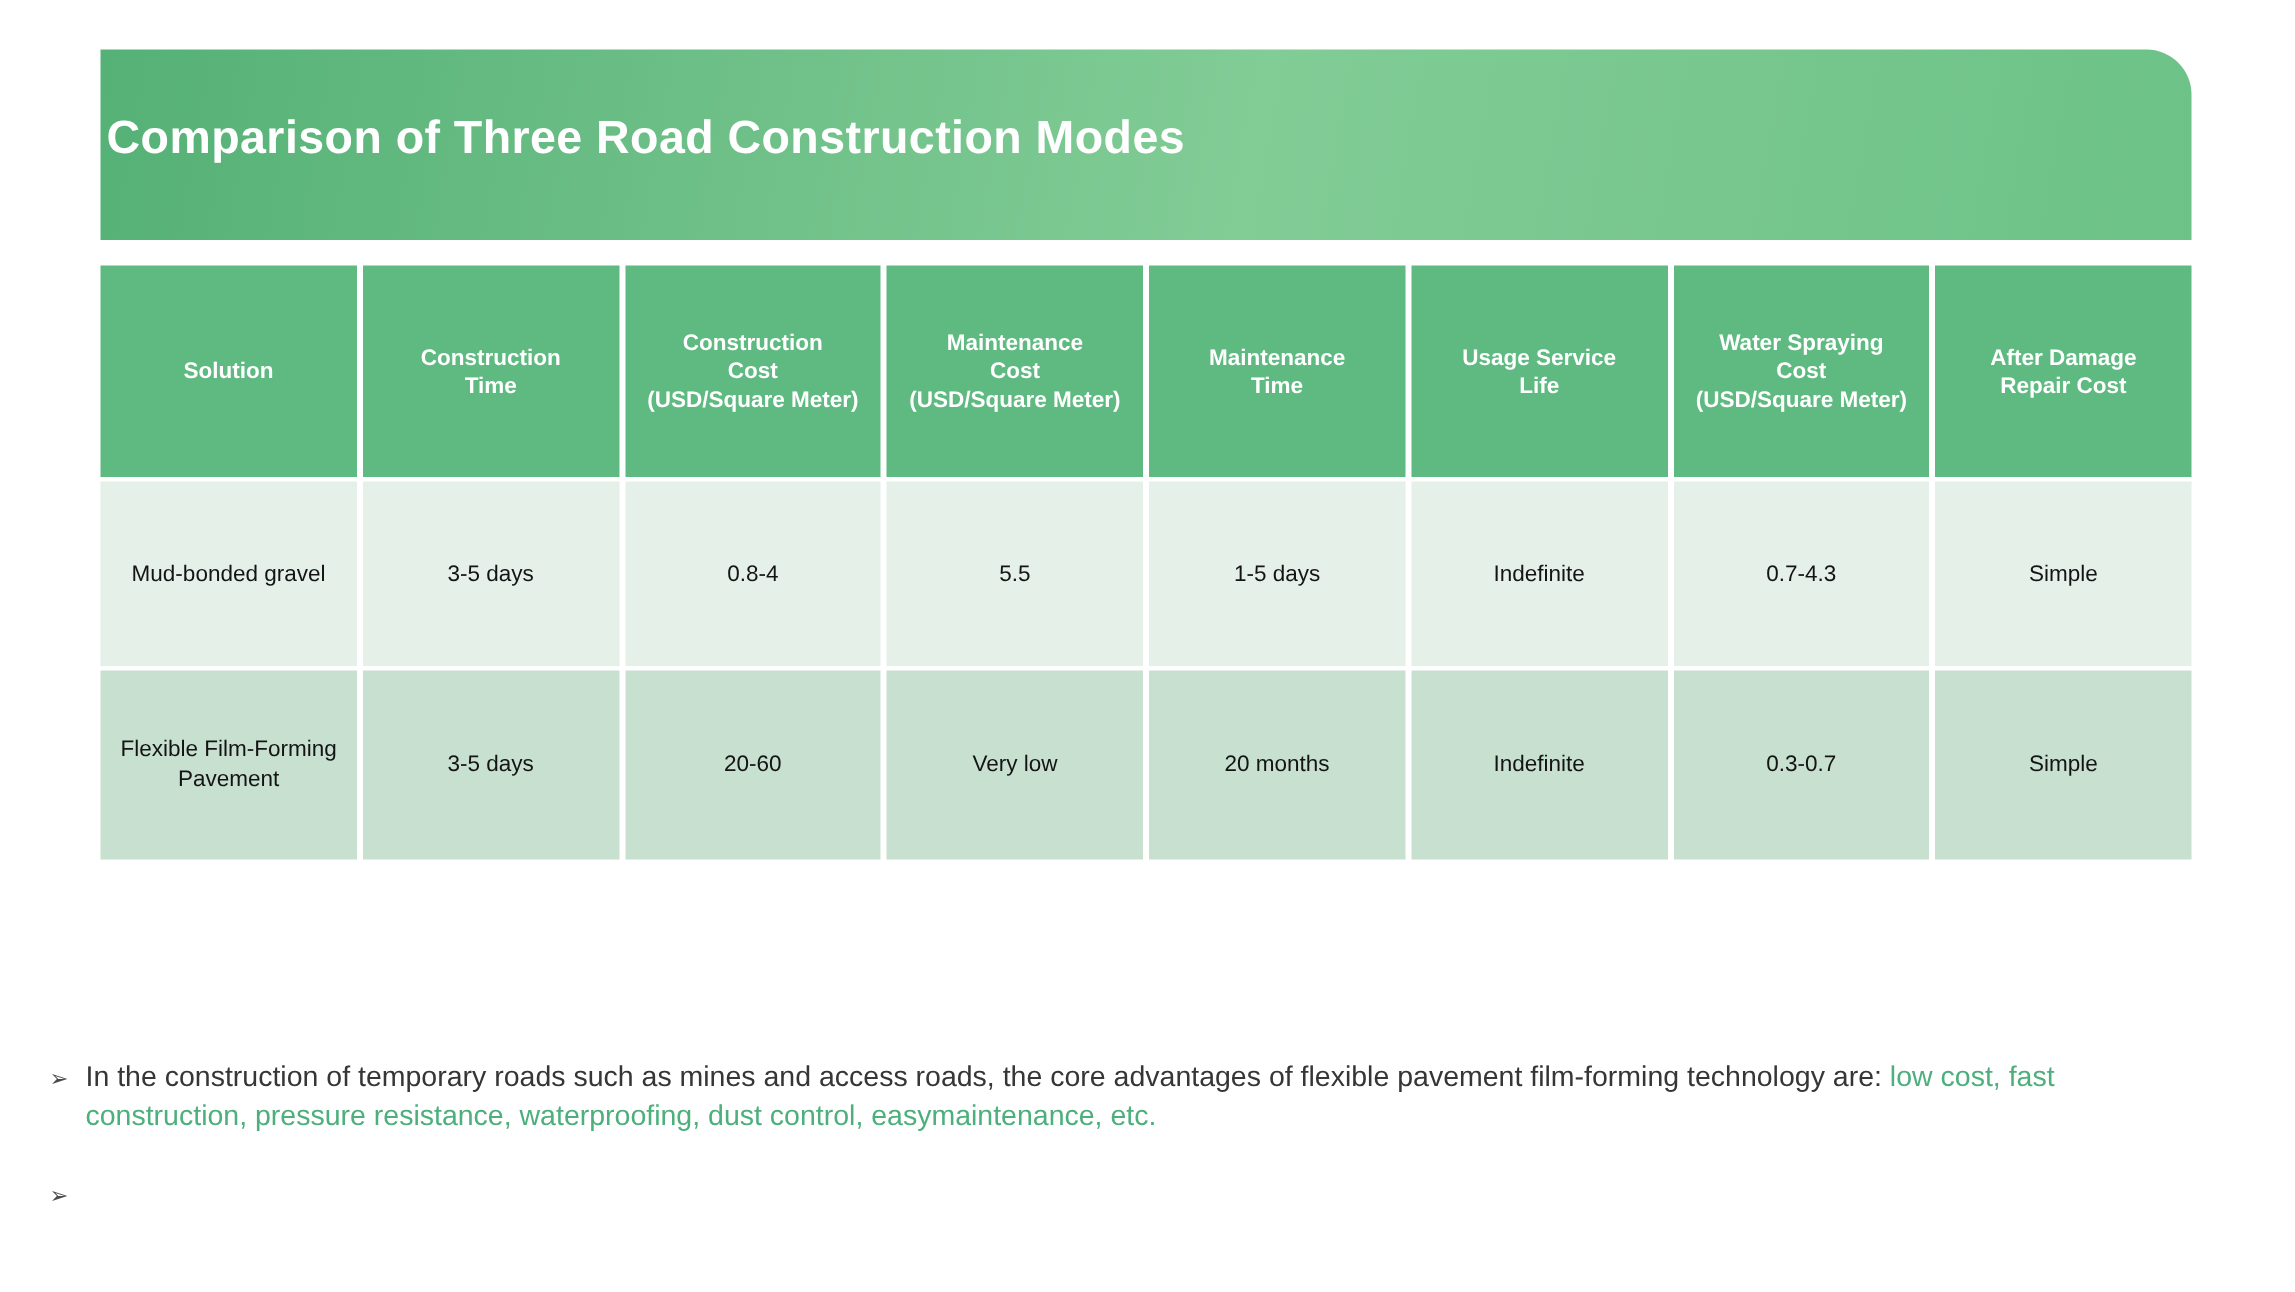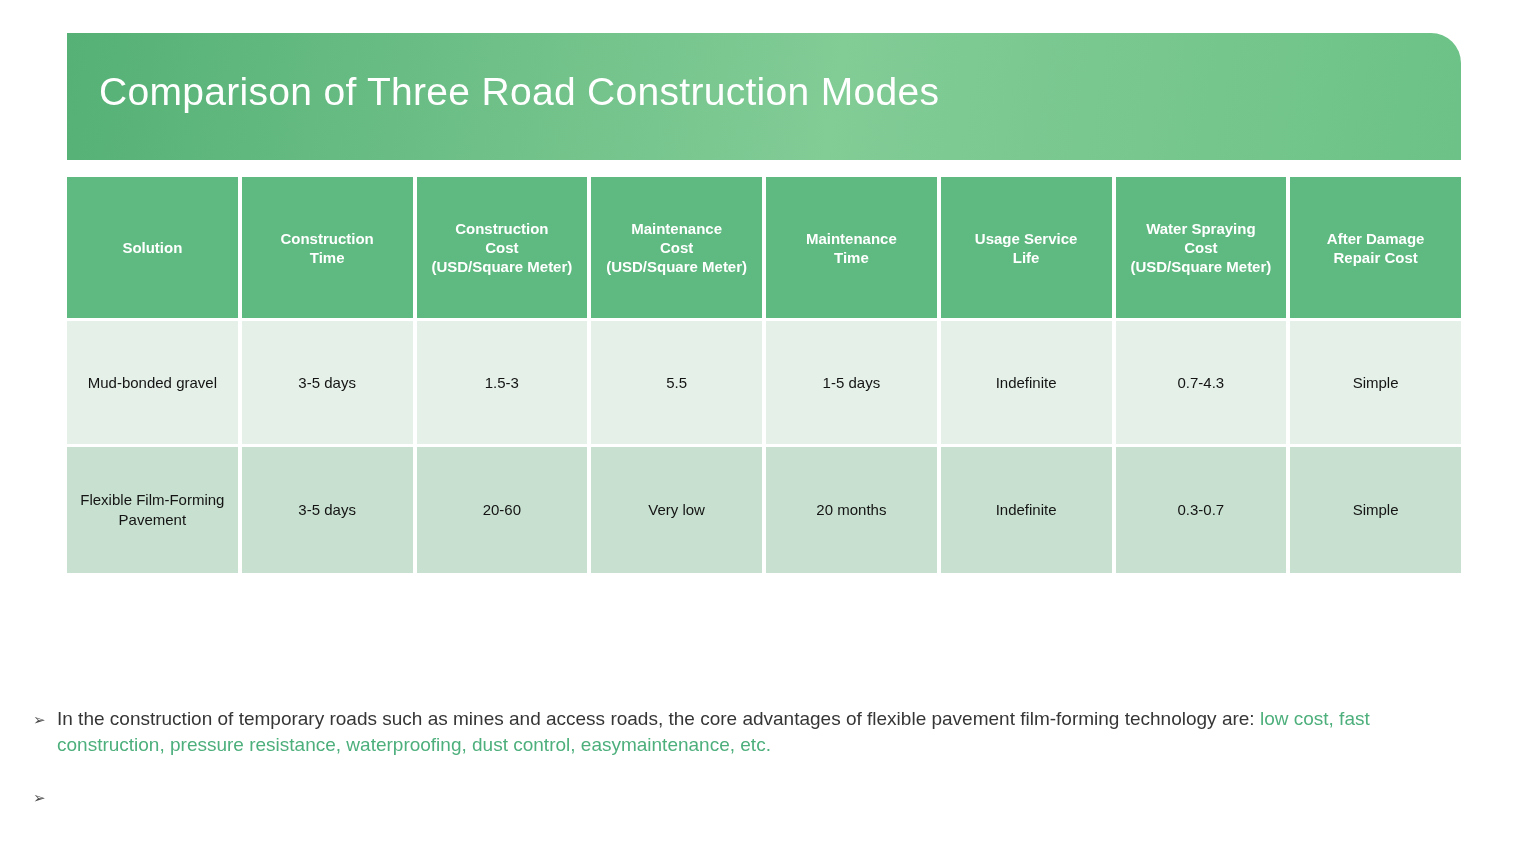--- a/index.html
+++ b/index.html
@@ -15,25 +15,25 @@
   .banner {
     position: absolute;
     left: 67px; top: 33px;
     width: 1394px; height: 127px;
     background: linear-gradient(100deg, #55b176 0%, #82cc96 55%, #6cc287 100%);
     border-radius: 0 30px 0 0;
     display: flex;
     align-items: center;
   }
   .banner h1 {
-    padding-left: 32px;
+    padding-left: 4px;
     padding-bottom: 10px;
     color: #ffffff;
-    font-size: 39px;
-    font-weight: normal;
+    font-size: 31px;
+    font-weight: bold;
     letter-spacing: 0.3px;
   }
 
   
   table.cmp {
     position: absolute;
     left: 63px; top: 174px;
     width: 1402px;
     border-collapse: separate;
     border-spacing: 4px 3px;
@@ -117,21 +117,21 @@
 Cost
 (USD/Square Meter)</th>
         <th>After Damage
 Repair Cost</th>
       </tr>
   </thead>
   <tbody>
       <tr class="shade-light">
         <td>Mud-bonded gravel</td>
         <td>3-5 days</td>
-        <td>1.5-3</td>
+        <td>0.8-4</td>
         <td>5.5</td>
         <td>1-5 days</td>
         <td>Indefinite</td>
         <td>0.7-4.3</td>
         <td>Simple</td>
       </tr>
       <tr class="shade-dark">
         <td>Flexible Film-Forming Pavement</td>
         <td>3-5 days</td>
         <td>20-60</td>

